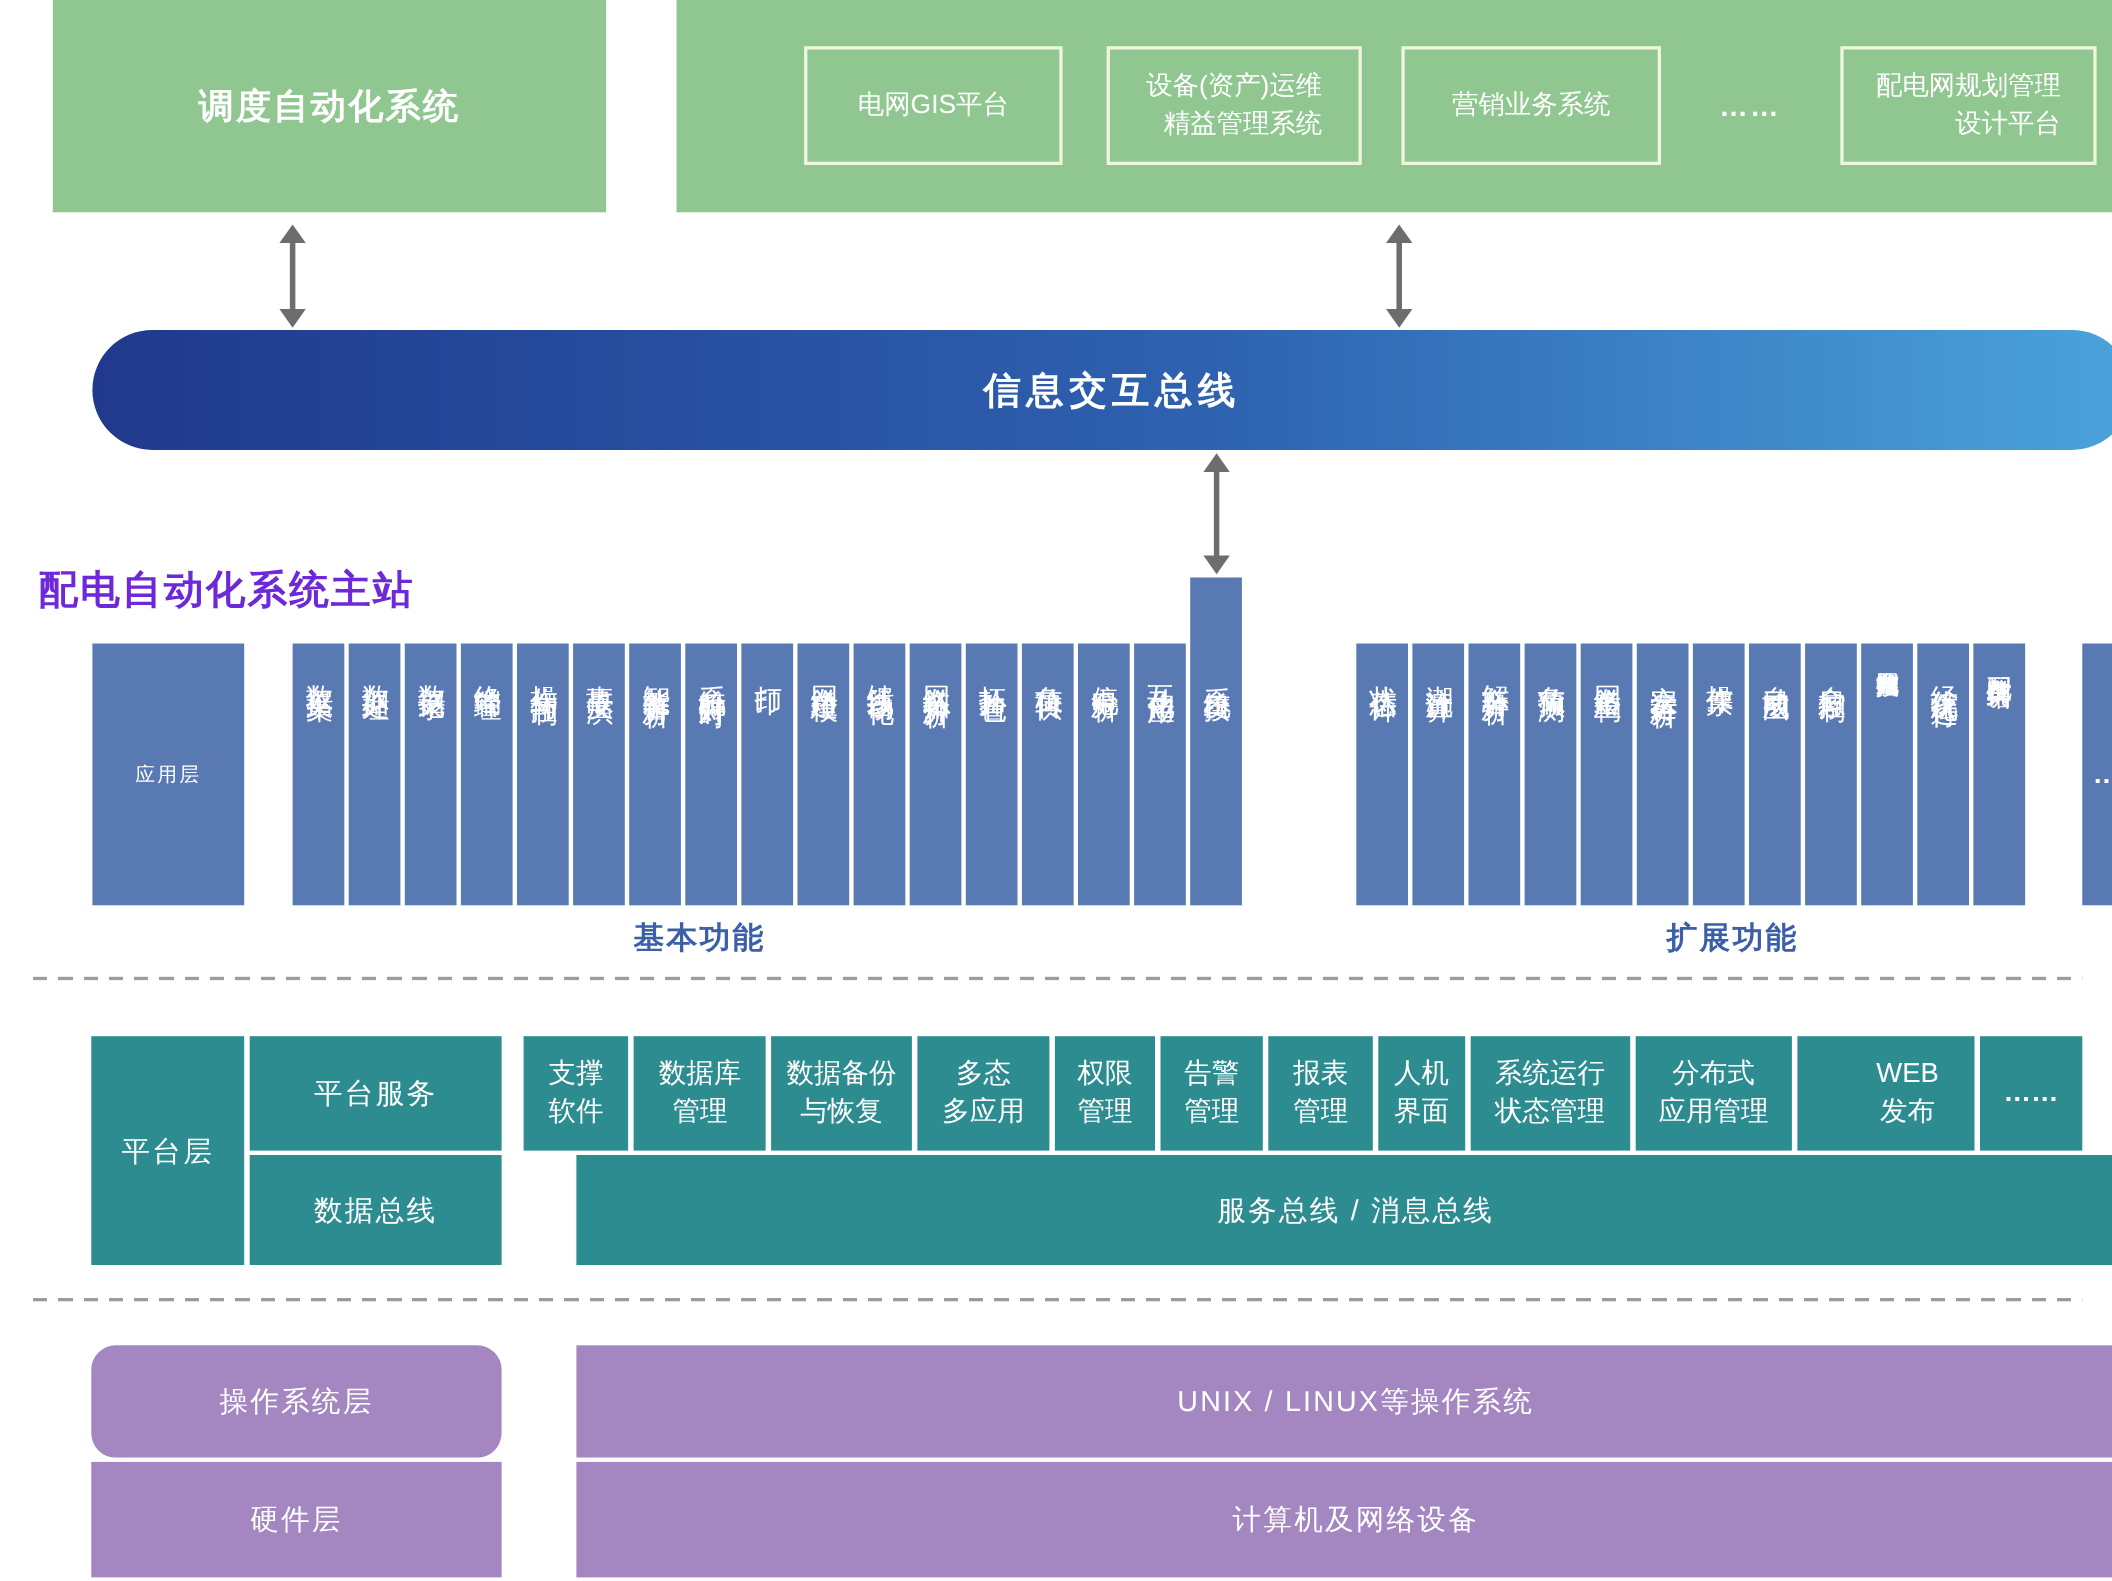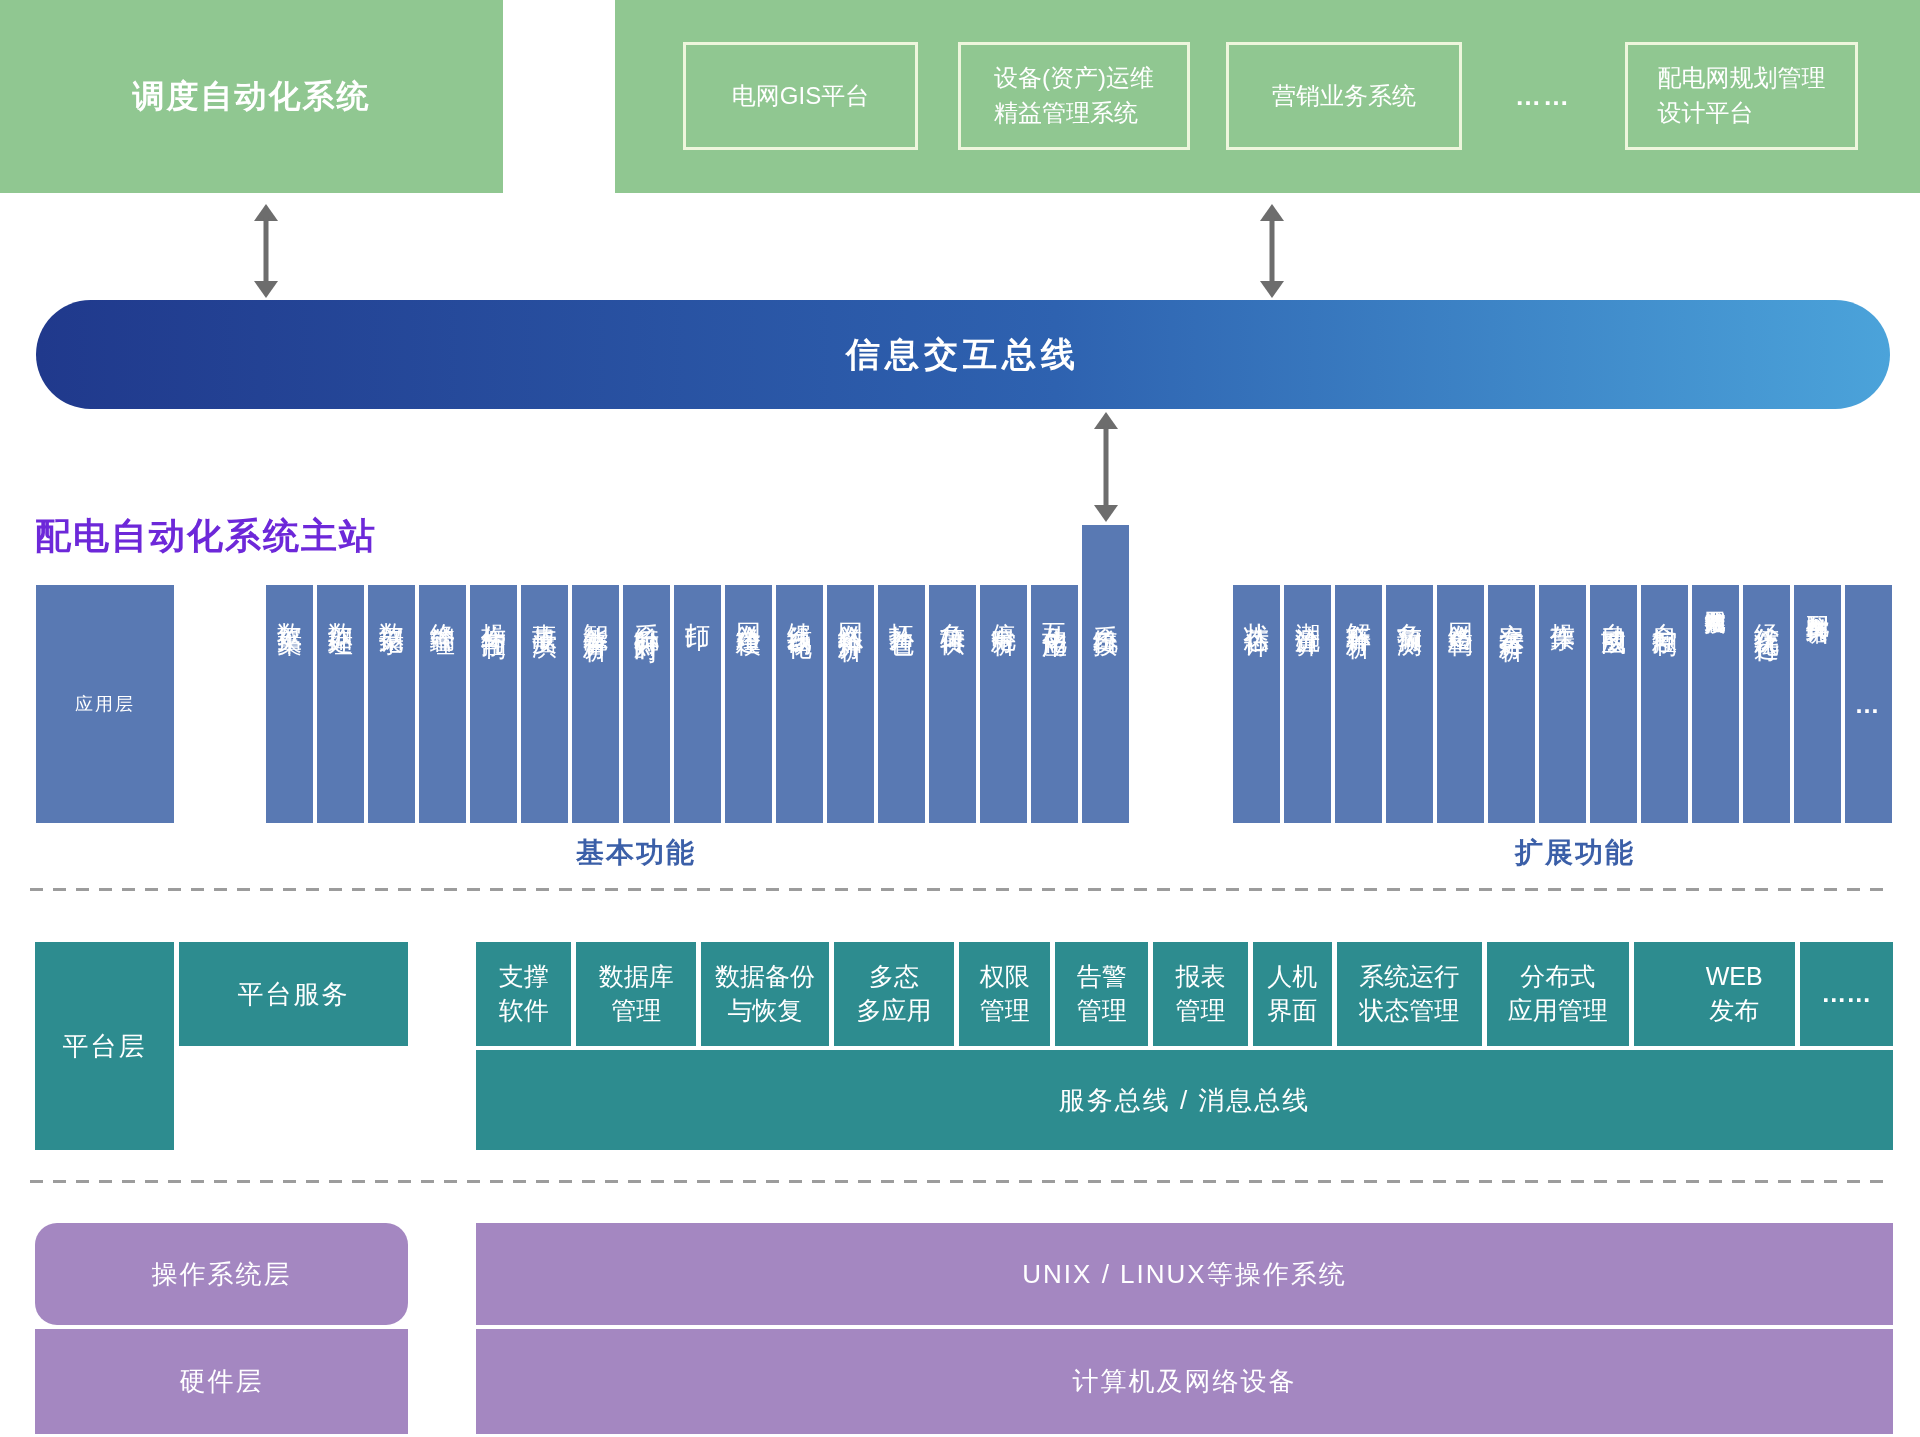--- a/index.html
+++ b/index.html
@@ -1,21 +1,21 @@
 <!DOCTYPE html>
 <html><head>
 <meta charset="utf-8">
 <style>
   html,body { margin:0; padding:0; background:#ffffff; }
   body { font-family:"Liberation Sans","DejaVu Sans",sans-serif; }
   .stage { position:relative; width:1920px; height:1437px; background:#ffffff; overflow:hidden; }
 
   .abs { position:absolute; }
   .box { position:absolute; display:flex; align-items:center; justify-content:center;
-         color:#ffffff; text-align:left; box-sizing:border-box; }
+         color:#ffffff; text-align:right; box-sizing:border-box;margin-left:48px; }
 
   
   .green { background:#90c791; }
   .green-title { font-size:32px; font-weight:bold; letter-spacing:2px; }
   .green-inner { border:3px solid rgba(243,249,226,0.95); background:transparent;
                  font-size:24px; line-height:1.45; white-space:pre-line; }
   .green-dots { font-size:26px; font-weight:bold; letter-spacing:2px; }
 
   
   .bus { background:linear-gradient(90deg,#20398c 0%, #2e62b0 55%, #4ba3da 100%);
@@ -251,20 +251,23 @@
   <div class="group-label" style="left:1245px; top:834px; width:660px;">扩展功能</div>
 
   <div class="dash" style="left:30px; top:888px; width:1863px;"></div>
 
   <div class="box teal teal-text" style="left:35px; top:942px; width:139px; height:208px;">
     <span>平台层</span>
   </div>
   <div class="box teal teal-text" style="left:179px; top:942px; width:229px; height:104px;">
     <span>平台服务</span>
   </div>
+  <div class="box teal teal-text" style="left:179px; top:1050px; width:229px; height:100px;">
+    <span>数据总线</span>
+  </div>
   <div class="plat-boxes" style="left:476px; top:942px; width:1417px; height:104px;">
 
       <div>
         <span>支撑
 软件</span>
       </div>
 
       <div>
         <span>数据库
 管理</span>

